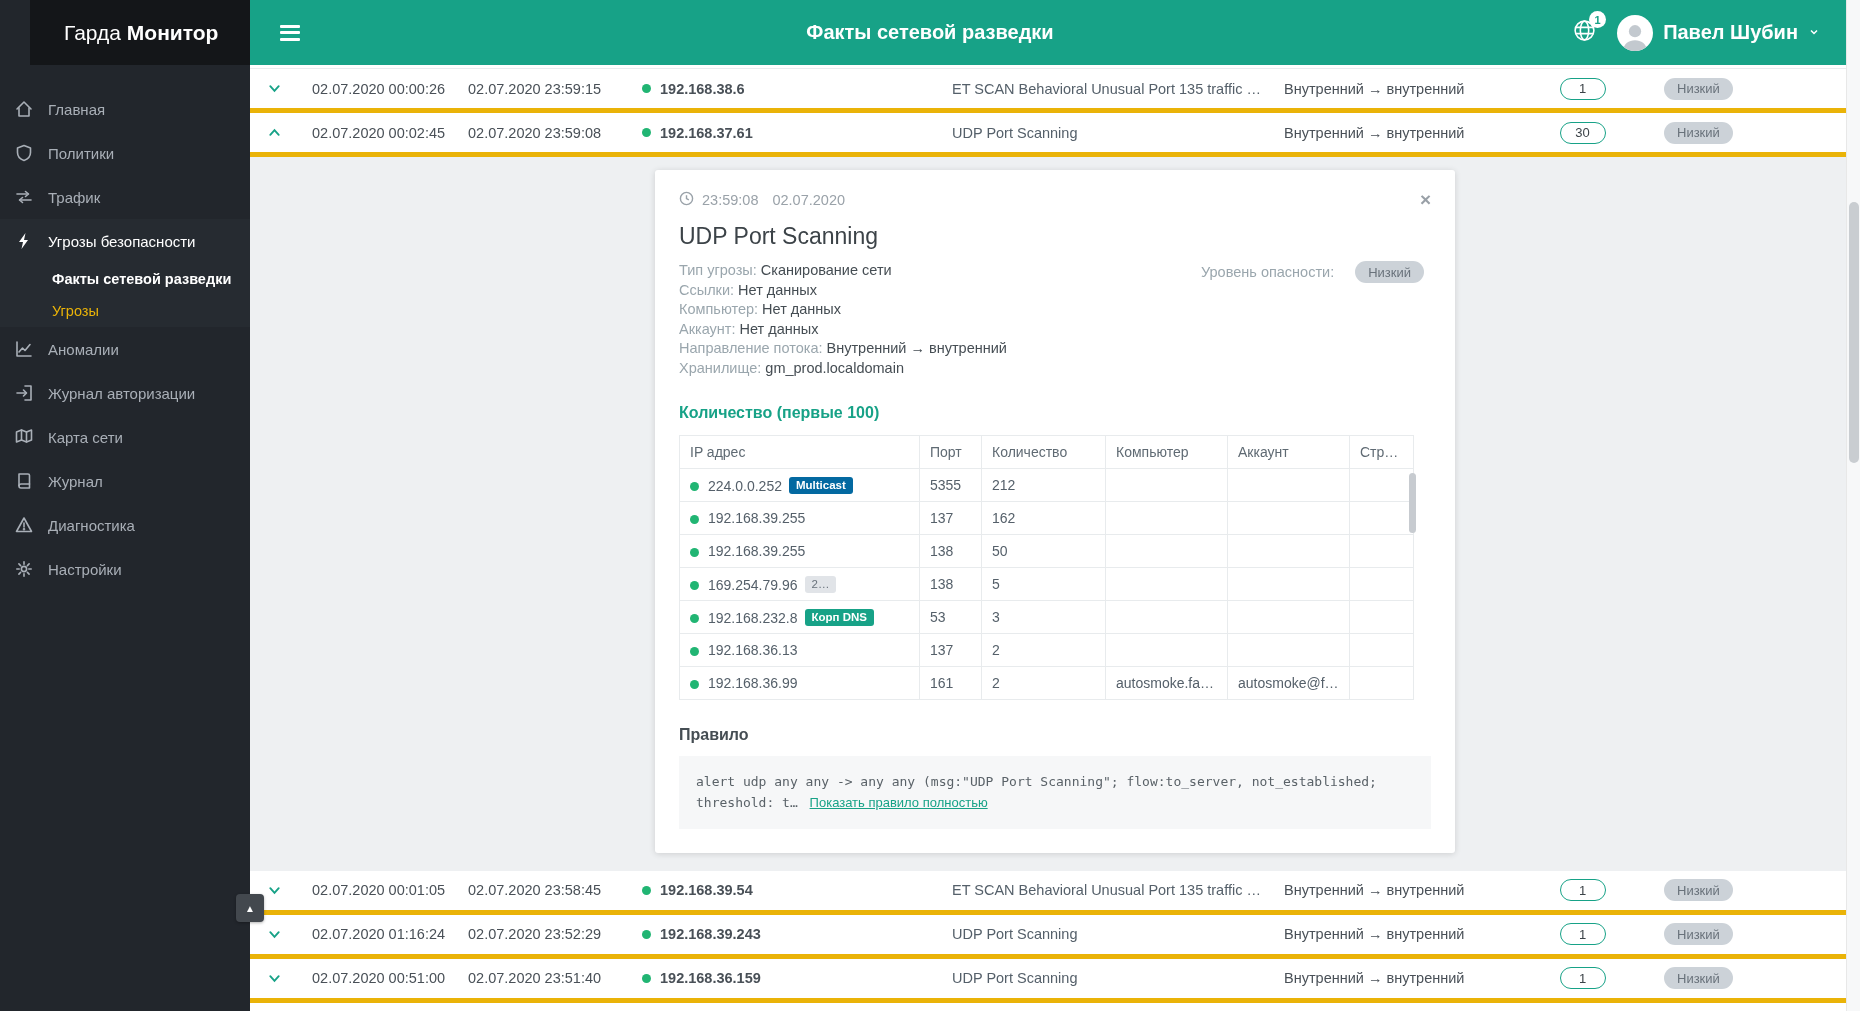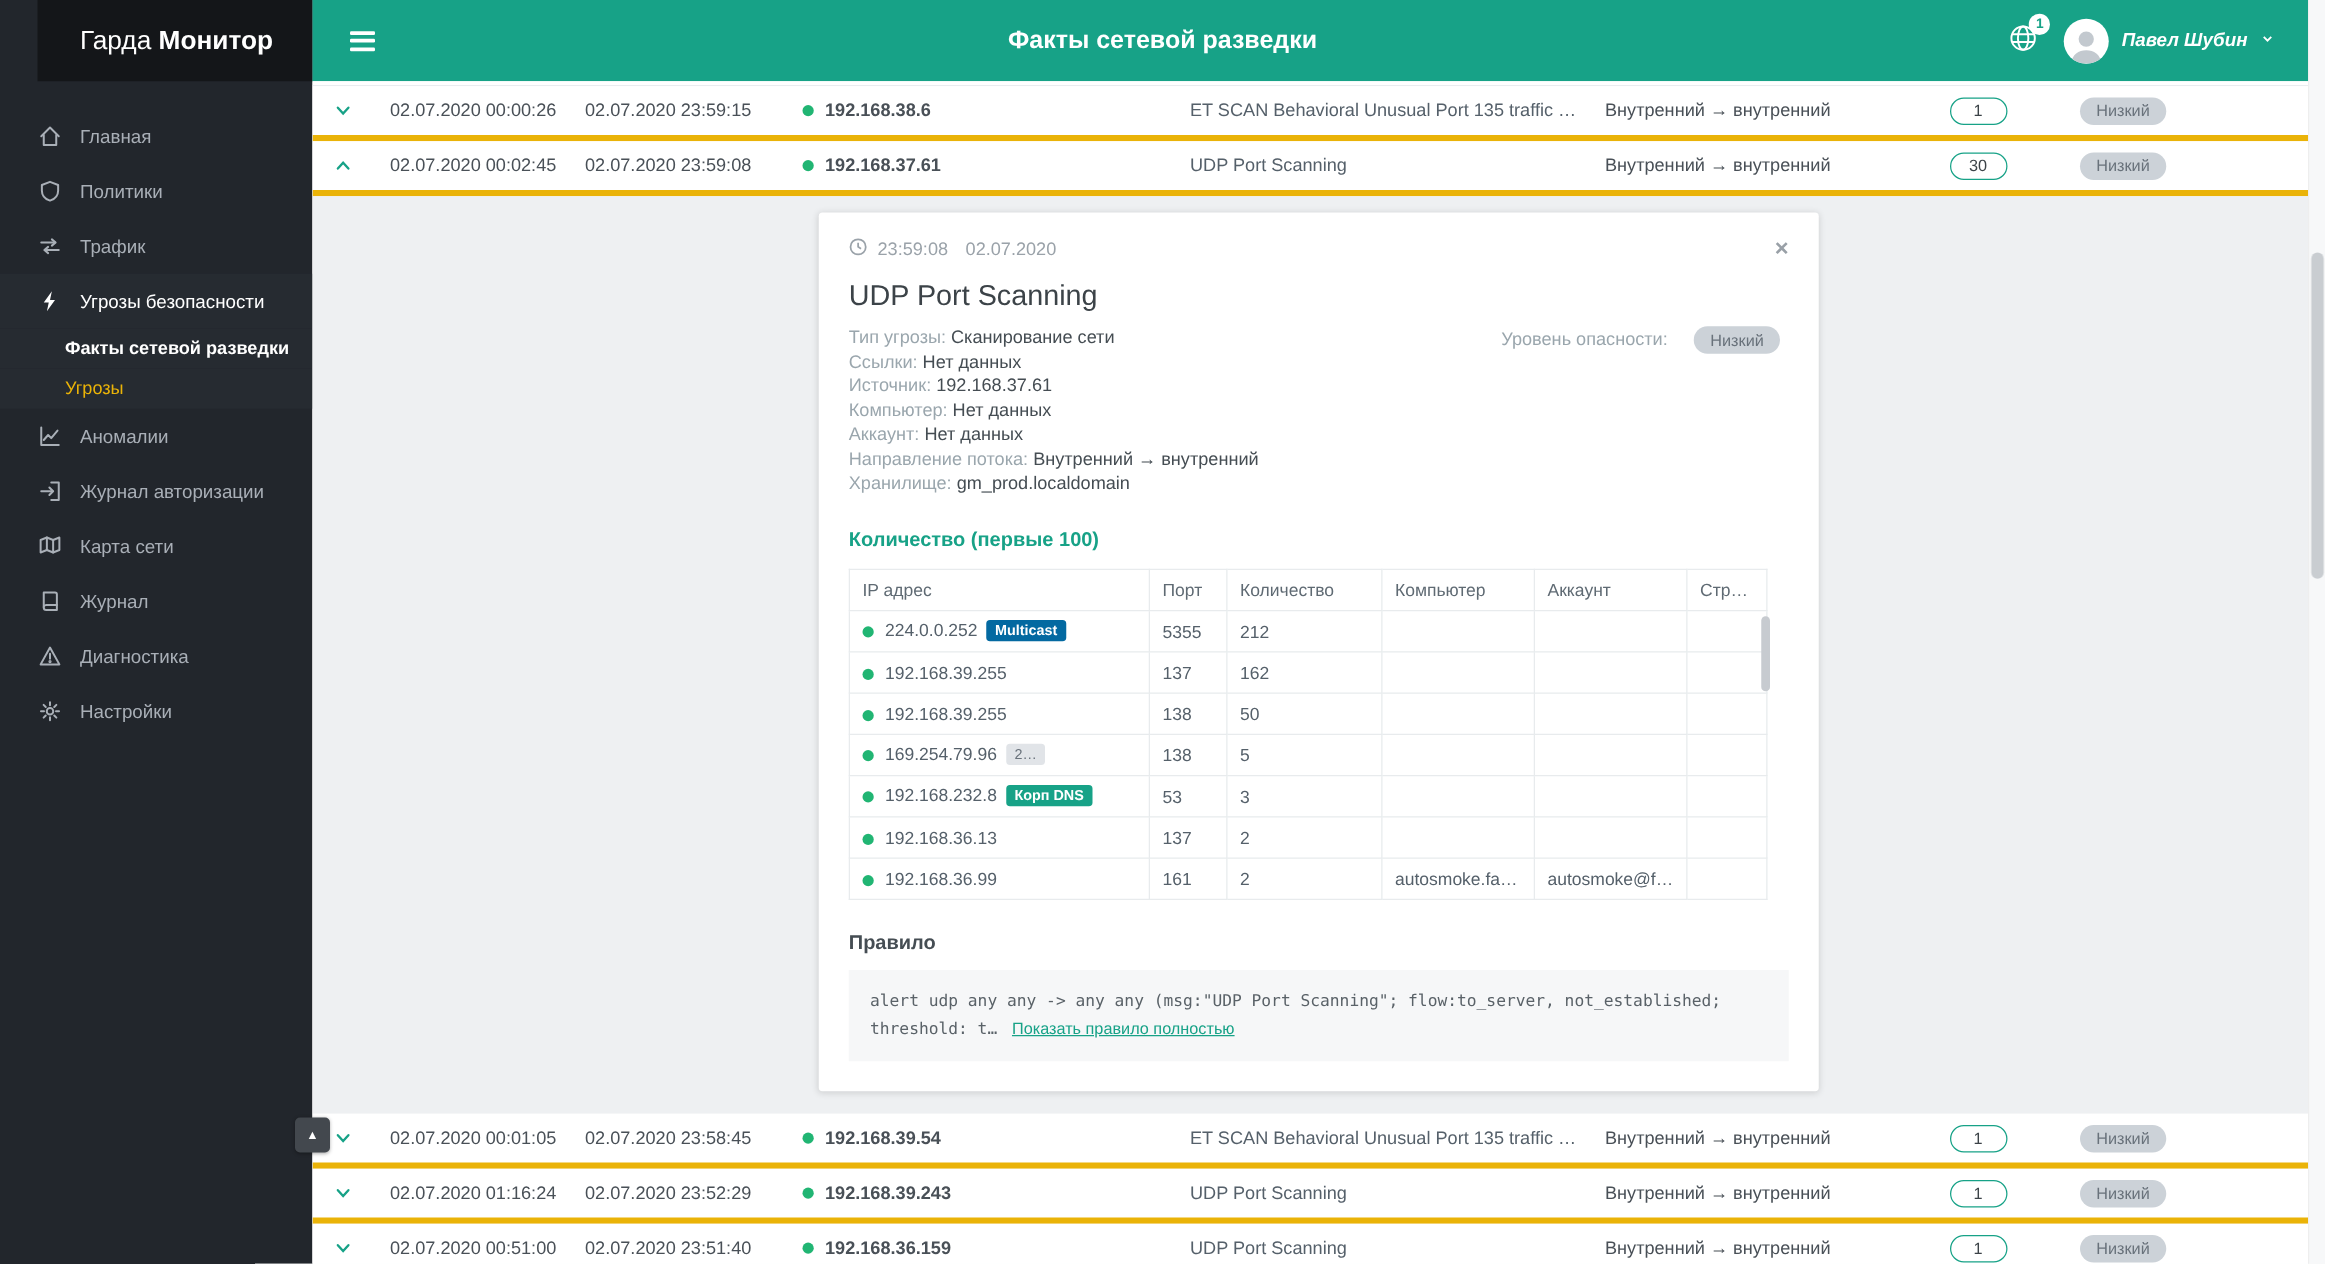--- a/index.html
+++ b/index.html
@@ -7,39 +7,39 @@
   body { font-family:"Liberation Sans","DejaVu Sans",sans-serif; background:#fff; color:#495057; }
 
   .app { display:flex; width:100%; height:100%; position:relative; }
 
   
   .sidebar { width:250px; flex-shrink:0; background:#22262c; display:flex; flex-direction:column; }
   .brand { height:65px; background:#141619; color:#fff; font-size:21px; line-height:65px; padding-left:34px; white-space:nowrap;margin-left:30px; }
   .brand-bold { font-weight:700; }
   .side-nav { padding-top:22px; }
   #sidebar-menu { list-style:none; }
-  .side-item { display:flex; align-items:center; height:44px; padding-left:30px; color:#a9afb7; font-size:15px; cursor:pointer; }
+  .side-item { display:flex; align-items:center; height:44px; padding-left:14px; color:#a9afb7; font-size:15px; cursor:pointer; }
   .side-icon { width:20px; height:18px; margin-right:14px; display:flex; align-items:center; justify-content:center; flex-shrink:0; }
   .side-item.active { color:#fff; background:#262b31; }
   .sub-item { height:32px; line-height:32px; padding-left:52px; color:#eab308; font-size:14.5px; background:#262b31; cursor:pointer; }
   .sub-item.active { color:#fff; font-weight:700; }
   .sub-item:last-of-type { padding-bottom:4px; height:38px; }
 
   
   .main { flex:1; min-width:0; display:flex; flex-direction:column; }
   .topbar { height:65px; flex-shrink:0; background:#17a287; display:flex; align-items:center; padding:0 40px 0 26px; position:relative; }
   .hamburger { background:none; border:none; cursor:pointer; padding:4px; }
   .hbar { display:block; width:20px; height:3px; background:#fff; margin:3.5px 0; border-radius:1px; }
   .topbar-title { position:absolute; left:680px; transform:translateX(-50%); color:#fff; font-size:20px; font-weight:700; white-space:nowrap; }
   .topbar-right { margin-left:auto; display:flex; align-items:center; gap:20px; }
   .globe-wrap { position:relative; cursor:pointer; display:flex; }
   .noti-badge { position:absolute; top:-7px; right:-9px; width:17px; height:17px; border-radius:50%; background:#fff; color:#17a287; font-size:11px; font-weight:700; display:flex; align-items:center; justify-content:center; }
   .user { display:flex; align-items:center; gap:10px; cursor:pointer; }
   .avatar { width:36px; height:36px; border-radius:50%; background:#fff; display:flex; align-items:flex-end; justify-content:center; overflow:hidden; }
-  .user-name { color:#fff; font-size:15px; font-weight:700; white-space:nowrap;font-style:italic; }
+  .user-name { color:#fff; font-size:20px; font-weight:700; white-space:nowrap; }
 
   .content { flex:1; position:relative; overflow:hidden; background:#fff; }
 
   
   .sliver { height:4px; border-bottom:1px solid #e9ecef; }
   .frow { display:flex; align-items:center; height:44px; border-bottom:5px solid #eab308; font-size:14.5px; color:#495057; background:#fff; cursor:pointer; }
   .cell { flex-shrink:0; }
   .c-chev { width:48px; display:flex; justify-content:center; align-items:center; }
   .c-start { width:170px; padding-left:14px; }
   .c-end { width:168px; }
@@ -281,21 +281,20 @@
       </span>
       <span class="dc-time">23:59:08</span>
       <span class="dc-date">02.07.2020</span>
       <span class="dc-close">×</span>
     </div>
     <h2 class="dc-title">UDP Port Scanning</h2>
     <div class="dc-body">
       <div class="dc-fields" id="dc-fields">
                   <div class="field"><span class="lbl">Тип угрозы:</span><span class="val">Сканирование сети</span></div>
                   <div class="field"><span class="lbl">Ссылки:</span><span class="val">Нет данных</span></div>
-                  <div class="field"><span class="lbl">Источник:</span><span class="val">192.168.37.61</span></div>
                   <div class="field"><span class="lbl">Компьютер:</span><span class="val">Нет данных</span></div>
                   <div class="field"><span class="lbl">Аккаунт:</span><span class="val">Нет данных</span></div>
                   <div class="field"><span class="lbl">Направление потока:</span><span class="val">Внутренний → внутренний</span></div>
                   <div class="field"><span class="lbl">Хранилище:</span><span class="val">gm_prod.localdomain</span></div>
                 </div>
       <div class="dc-danger">
         <span class="lbl">Уровень опасности:</span>
         <span class="level-badge">Низкий</span>
       </div>
     </div>

